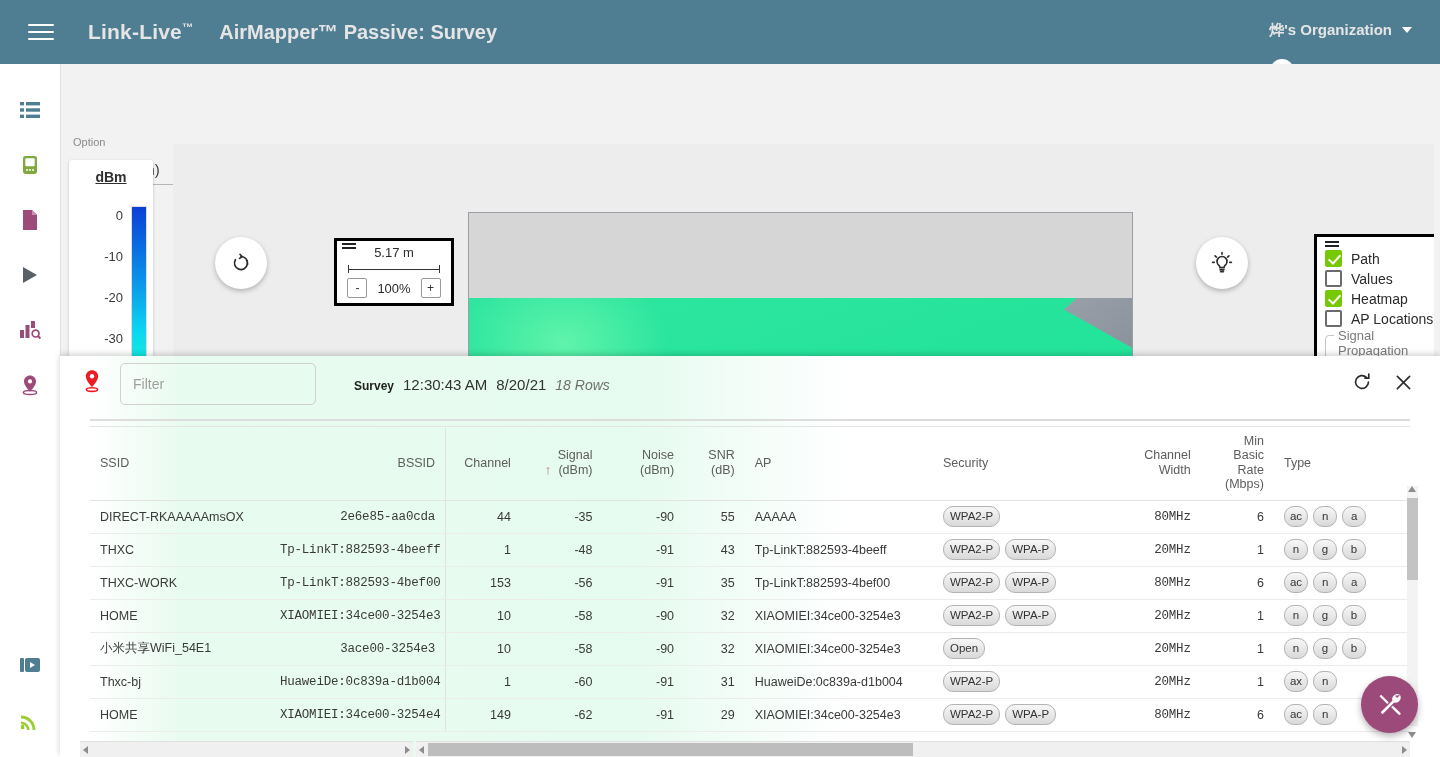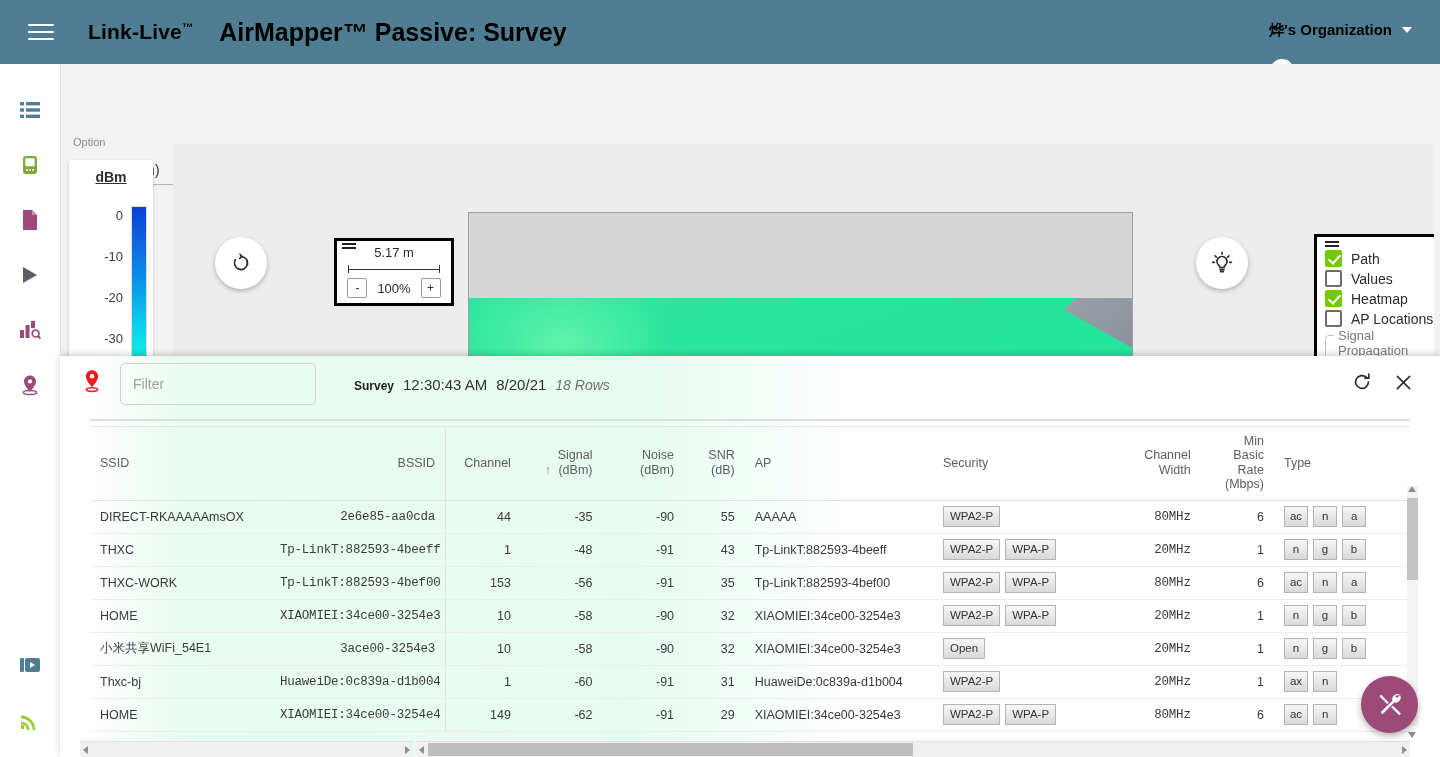--- a/index.html
+++ b/index.html
@@ -9,28 +9,28 @@
     overflow: hidden;
     font-family: "Liberation Sans", sans-serif;
     background: #ffffff;
   }
   #app { position: relative; width: 1440px; height: 757px; background: #fff; }
 
   
   .appbar {
     position: absolute; left: 0; top: 0; width: 1440px; height: 64px;
     background: #4f7e93; display: flex; align-items: center;
-    padding: 0 16px; color: #000000;
+    padding: 0 16px; color: #e5e5e5;
   }
   .hamburger { width: 36px; height: 36px; margin-left: 12px; margin-right: 24px;
      display: flex; flex-direction: column; justify-content: center; gap: 5px; cursor: pointer; }
   .hamburger span { display: block; width: 26px; height: 2px; background: #fff; border-radius: 1px; }
   .brand { font-size: 21px; font-weight: bold; letter-spacing: .2px; white-space: nowrap; }
   .brand .tm { font-size: 11px; vertical-align: super; font-weight: bold; }
-  .page-title { font-size: 25px; font-weight: bold; margin-left: 26px; white-space: nowrap; }
+  .page-title { font-size: 20px; font-weight: bold; margin-left: 26px; white-space: nowrap; }
   .appbar-spacer { flex: 1 1 auto; }
   .appbar-right { display: flex; align-items: flex-start; gap: 18px; padding-right: 12px; flex-direction: column; }
   .org-name { font-size: 15px; font-weight: bold; white-space: nowrap; }
   .icon-btn { display: flex; align-items: center; justify-content: center; cursor: pointer; }
 
   
   .rail {
     position: absolute; left: 0; top: 64px; width: 60px; height: 693px;
     background: #ffffff; display: flex; flex-direction: column; align-items: center;
     padding-top: 18px; z-index: 5;
@@ -176,21 +176,21 @@
   th.c-ssid, td.c-ssid { text-align: left; }
   th.c-bssid, td.c-bssid { text-align: right; border-right: 1px solid #e2e2e2; }
   th.num, td.num { text-align: right; }
   th.c-ap, td.c-ap { text-align: left; }
   th.c-sec, td.c-sec { text-align: left; }
   th.c-type, td.c-type { text-align: left; }
   .sort-arrow { color: #b06a6a; font-size: 13px; margin-right: 3px; }
   .hdr-stack { display: inline-block; line-height: 1.15; }
 
   .chip {
-    display: inline-block; border: 1px solid #b3b3b3; border-radius: 0;
+    display: inline-block; border: 1px solid #b3b3b3; border-radius: 10px;
     background: linear-gradient(180deg, #f7f7f7 0%, #d9d9d9 100%);
     font-size: 11.5px; color: #333; padding: 3px 6px; margin-right: 5px; line-height: 1.1;
   }
   .chip-sm { min-width: 24px; text-align: center; padding: 3px 5px; }
 
   
   .hsb { position: absolute; bottom: 0; height: 16px; background: #f0f0f0; border-top: 1px solid #e0e0e0; }
   .hsb-left { left: 20px; width: 333px; }
   .hsb-right { left: 356px; width: 994px; }
   .hsb .thumb { position: absolute; top: 1px; height: 13px; background: #bdbdbd; }

